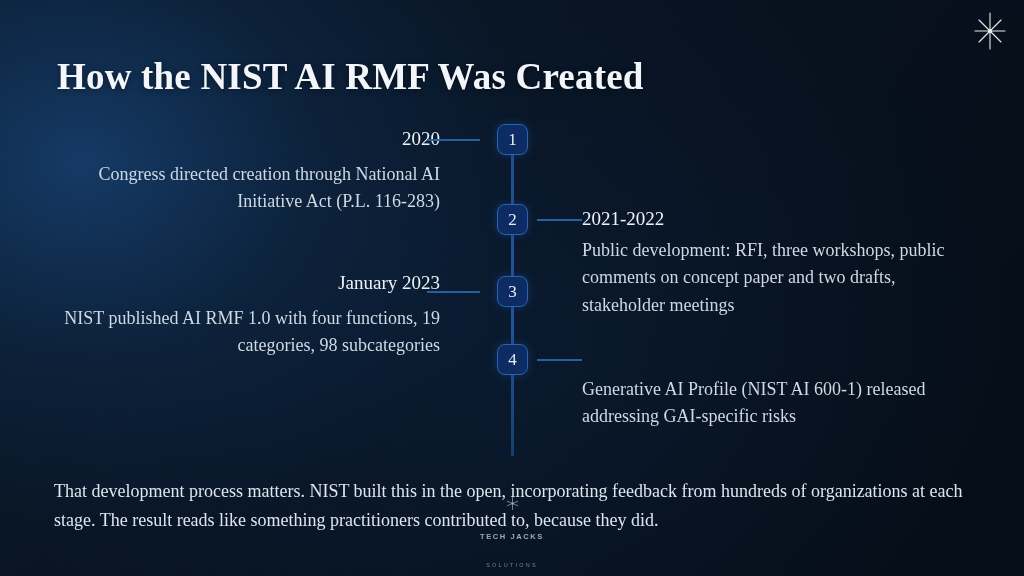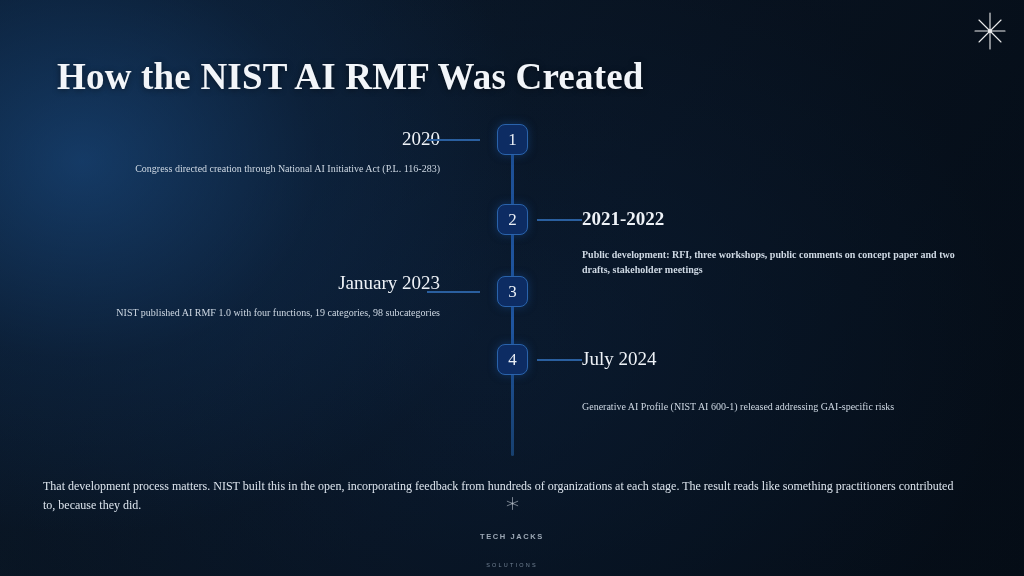--- a/index.html
+++ b/index.html
@@ -84,52 +84,52 @@
   .item-text.left  { text-align:right; }
   .item-text.right { text-align:left; }
 
   .item-date {
     font-size:19px;
     color:#eef2f7;
     line-height:1.2;
     white-space:nowrap;
   }
   .item-desc {
-    font-size:10px;
+    font-size:18px;
     line-height:1.52;
     color:#cfd9e4;
   }
 
   
   #node1 { top:124px; }
   #conn1 { top:139px; width:53px; }
   #text1 { right:584px; top:128px; width:400px; }
   #text1 .item-desc { margin-top:10px; }
 
   #node2 { top:204px; }
   #conn2 { top:219px; width:45px; }
-  #text2 { left:582px; top:208px; width:400px;font-weight:bold; }
-  #text2 .item-desc { margin-top:16px; }
+  #text2 { left:582px; top:208px; width:400px; }
+  #text2 .item-desc { margin-top:6px; }
 
   #node3 { top:276px; }
   #conn3 { top:291px; width:53px; }
   #text3 { right:584px; top:272px; width:400px; }
   #text3 .item-desc { margin-top:10px; }
 
   #node4 { top:344px; }
   #conn4 { top:359px; width:45px; }
   #text4 { left:582px; top:348px; width:400px; }
   #text4 .item-desc { margin-top:28px; }
 
   
   .footer-note {
     position:absolute;
-    left:43px; top:477px;
+    left:54px; top:477px;
     width:915px;
-    font-size:12px;
+    font-size:18px;
     line-height:1.62;
     color:#dde5ee;
   }
 
   
   .brand {
     position:absolute;
     left:0; right:0; bottom:8px;
     display:flex; flex-direction:column; align-items:center;
     opacity:0.78;
@@ -190,21 +190,20 @@
     <div class="connector left" id="conn3"></div>
     <div class="node" id="node3">3</div>
     <div class="item-text left" id="text3">
       <div class="item-date">January 2023</div>
       <div class="item-desc">NIST published AI RMF 1.0 with four functions, 19 categories, 98 subcategories</div>
     </div>
 
     <div class="connector right" id="conn4"></div>
     <div class="node" id="node4">4</div>
     <div class="item-text right" id="text4">
-      <div class="item-date">July 2024</div>
       <div class="item-desc">Generative AI Profile (NIST AI 600-1) released addressing GAI-specific risks</div>
     </div>
 
   </div>
 
   <div class="footer-note">That development process matters. NIST built this in the open, incorporating feedback from hundreds of organizations at each stage. The result reads like something practitioners contributed to, because they did.</div>
 
   <div class="brand">
     <svg class="brand-mark" viewBox="0 0 20 20">
       <g stroke="#dbe3ec" stroke-width="0.9" stroke-linecap="round" fill="none">

